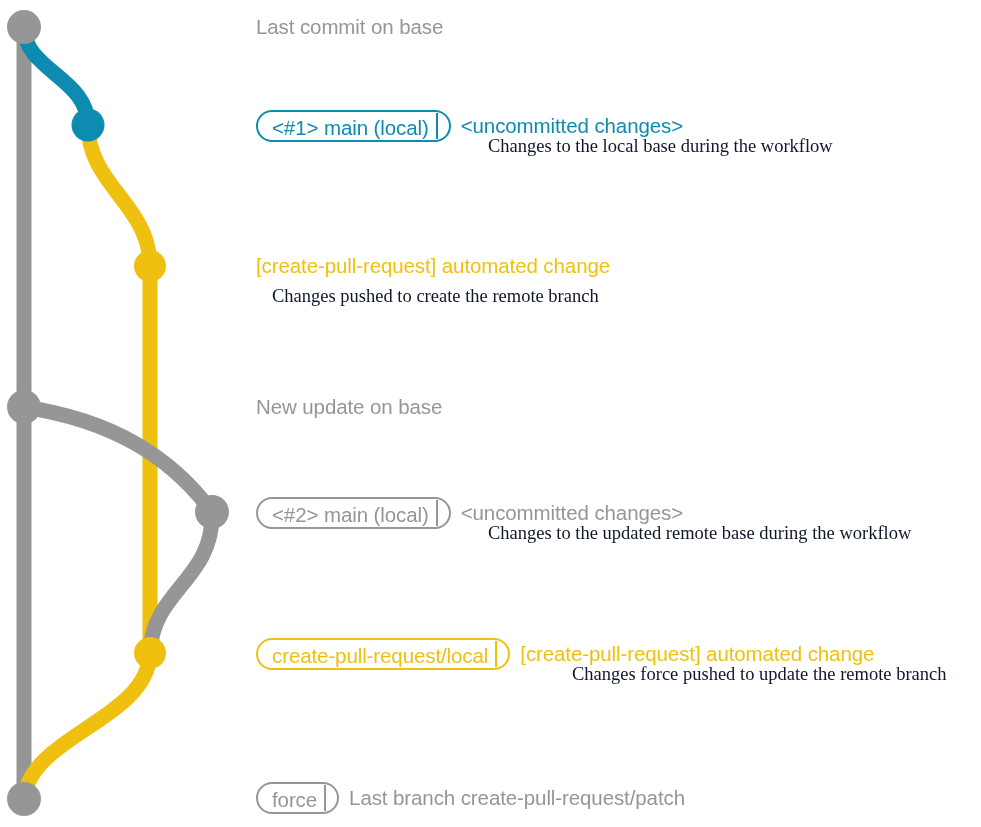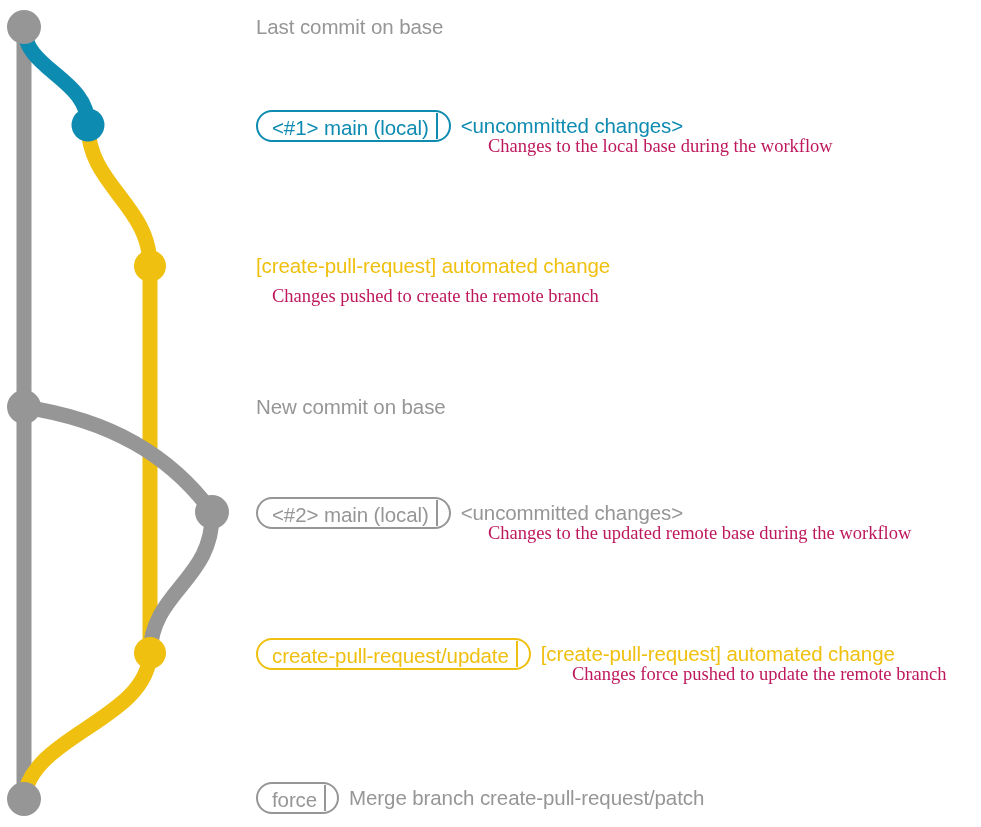--- a/index.html
+++ b/index.html
@@ -78,21 +78,21 @@
   }
   .pill .pill-text {
     display: block;
     padding-bottom: 2px;
   }
 
   
   .desc {
     font-family: "Liberation Serif", serif;
     font-size: 18.5px;
-    color: #be185d;
+    color: #0f172a;
     white-space: nowrap;
     position: absolute;
   }
 
   
   .c-gray    { color: #969696; }
   .c-blue    { color: #0e8bb0; }
   .c-yellow  { color: #f0c010; }
 </style>
 </head>
@@ -143,46 +143,46 @@
 
   <div class="row" style="top:266px">
     <div class="headline c-yellow">
       <span class="subject">[create-pull-request] automated change</span>
     </div>
     <div class="desc" style="left:16px; top:20px">Changes pushed to create the remote branch</div>
   </div>
 
   <div class="row" style="top:407px">
     <div class="headline c-gray">
-      <span class="subject">New commit on base</span>
+      <span class="subject">New update on base</span>
     </div>
   </div>
 
   <div class="row" style="top:513px">
     <div class="headline c-gray">
       <span class="pill">
         <span class="pill-text">&lt;#2&gt; main (local)</span>
       </span>
       <span class="subject">&lt;uncommitted changes&gt;</span>
     </div>
     <div class="desc" style="left:232px; top:10px">Changes to the updated remote base during the workflow</div>
   </div>
 
   <div class="row" style="top:654px">
     <div class="headline c-yellow">
       <span class="pill">
-        <span class="pill-text">create-pull-request/update</span>
+        <span class="pill-text">create-pull-request/local</span>
       </span>
       <span class="subject">[create-pull-request] automated change</span>
     </div>
     <div class="desc" style="left:316px; top:10px">Changes force pushed to update the remote branch</div>
   </div>
 
   <div class="row" style="top:798px">
     <div class="headline c-gray">
       <span class="pill">
         <span class="pill-text">force</span>
       </span>
-      <span class="subject">Merge branch create-pull-request/patch</span>
+      <span class="subject">Last branch create-pull-request/patch</span>
     </div>
   </div>
 
 </div>
 
 </body></html>

